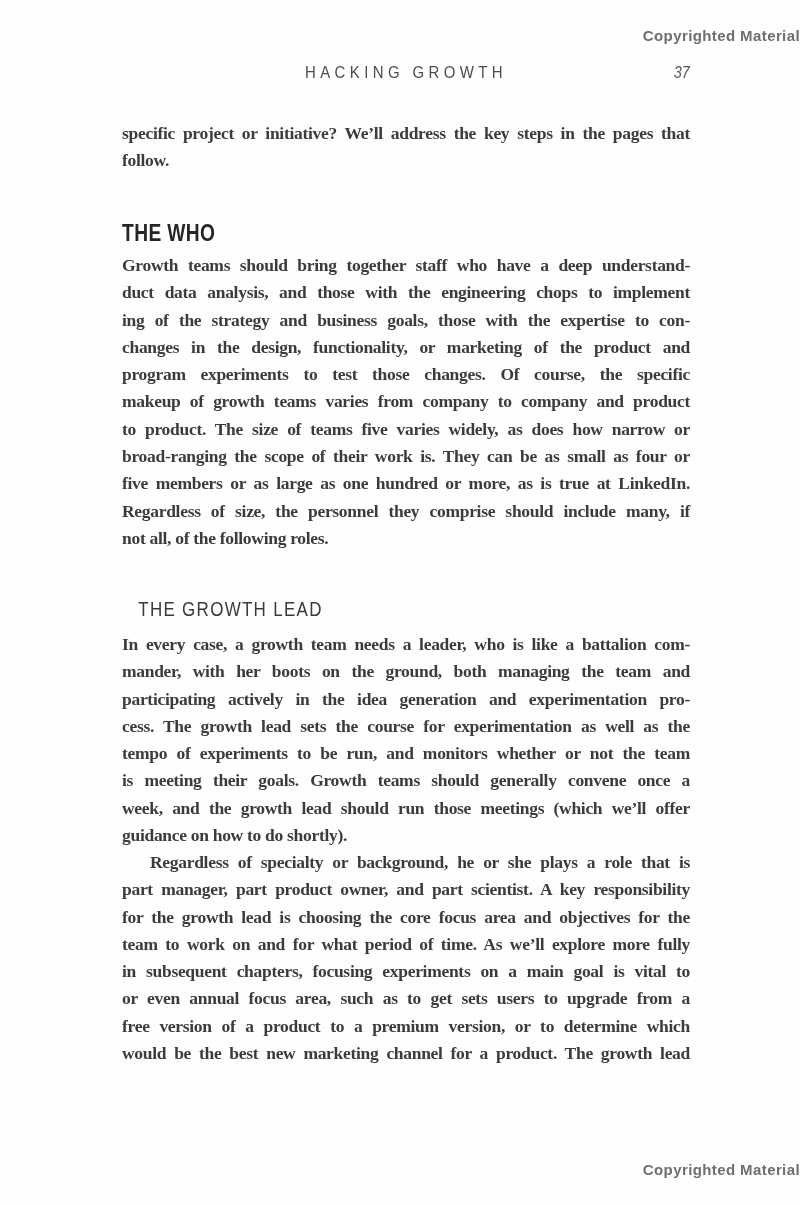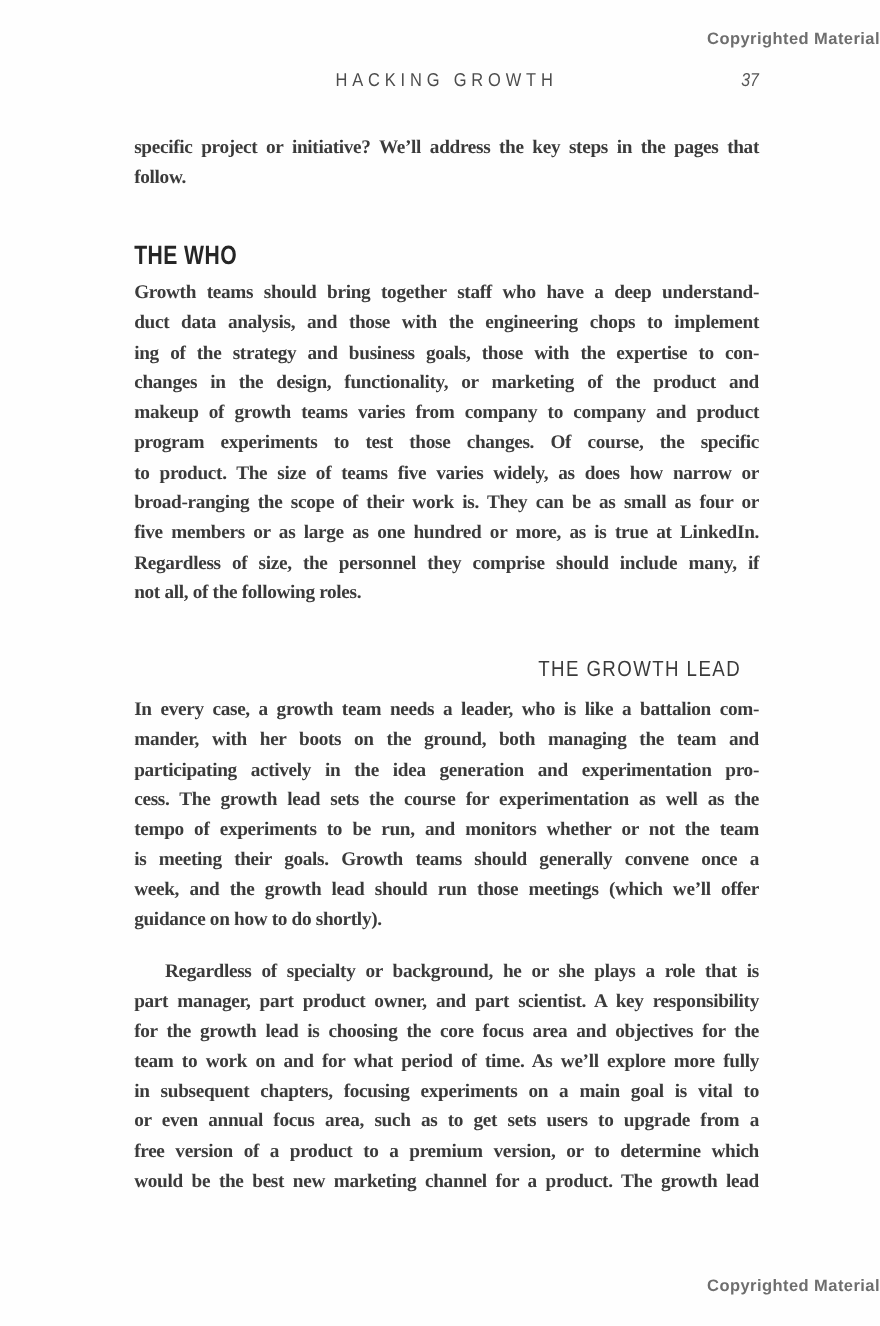--- a/index.html
+++ b/index.html
@@ -78,21 +78,21 @@
     text-align: justify;
     text-align-last: justify;
     white-space: normal;
   }
   .para .line.last-left { text-align-last: left; }
   .para .line.indent { text-indent: 28px; }
 
   .para.intro { top: 0; }
   .para.s1    { top: 132px; }
   .para.p1    { top: 511px; }
-  .para.p2    { top: 729px; margin-top: 20px; }
+  .para.p2    { top: 729px; }
 
   
   .heading1 {
     position: absolute;
     top: 99px;
     left: 0;
     margin: 0;
     font-family: "Liberation Sans", sans-serif;
     font-weight: bold;
     font-size: 24px;
@@ -101,21 +101,21 @@
     transform: scaleX(0.8);
     transform-origin: left center;
     white-space: nowrap;
   }
   .heading2 {
     position: absolute;
     top: 478px;
     left: 0;
     width: 100%;
     margin: 0;
-    text-align: right;
+    text-align: left;
     font-weight: 400;
   }
   .heading2 .h2-inner {
     display: inline-block;
     font-family: "Liberation Sans", sans-serif;
     font-weight: 400;
     font-size: 20px;
     letter-spacing: 1.5px;
     color: #3a3a3a;
     transform: scaleX(0.85);
@@ -142,22 +142,22 @@
         <div class="line last-left">follow.</div>
       </div>
 
     <h2 class="heading1">THE WHO</h2>
 
     <div class="para s1">
         <div class="line">Growth teams should bring together staff who have a deep understand-</div>
         <div class="line">duct data analysis, and those with the engineering chops to implement</div>
         <div class="line">ing of the strategy and business goals, those with the expertise to con-</div>
         <div class="line">changes in the design, functionality, or marketing of the product and</div>
+        <div class="line">program experiments to test those changes. Of course, the specific</div>
         <div class="line">makeup of growth teams varies from company to company and product</div>
-        <div class="line">program experiments to test those changes. Of course, the specific</div>
         <div class="line">to product. The size of teams five varies widely, as does how narrow or</div>
         <div class="line">broad-ranging the scope of their work is. They can be as small as four or</div>
         <div class="line">five members or as large as one hundred or more, as is true at LinkedIn.</div>
         <div class="line">Regardless of size, the personnel they comprise should include many, if</div>
         <div class="line last-left">not all, of the following roles.</div>
       </div>
 
     <h3 class="heading2">
       <span class="h2-inner">THE GROWTH LEAD</span>
     </h3>

